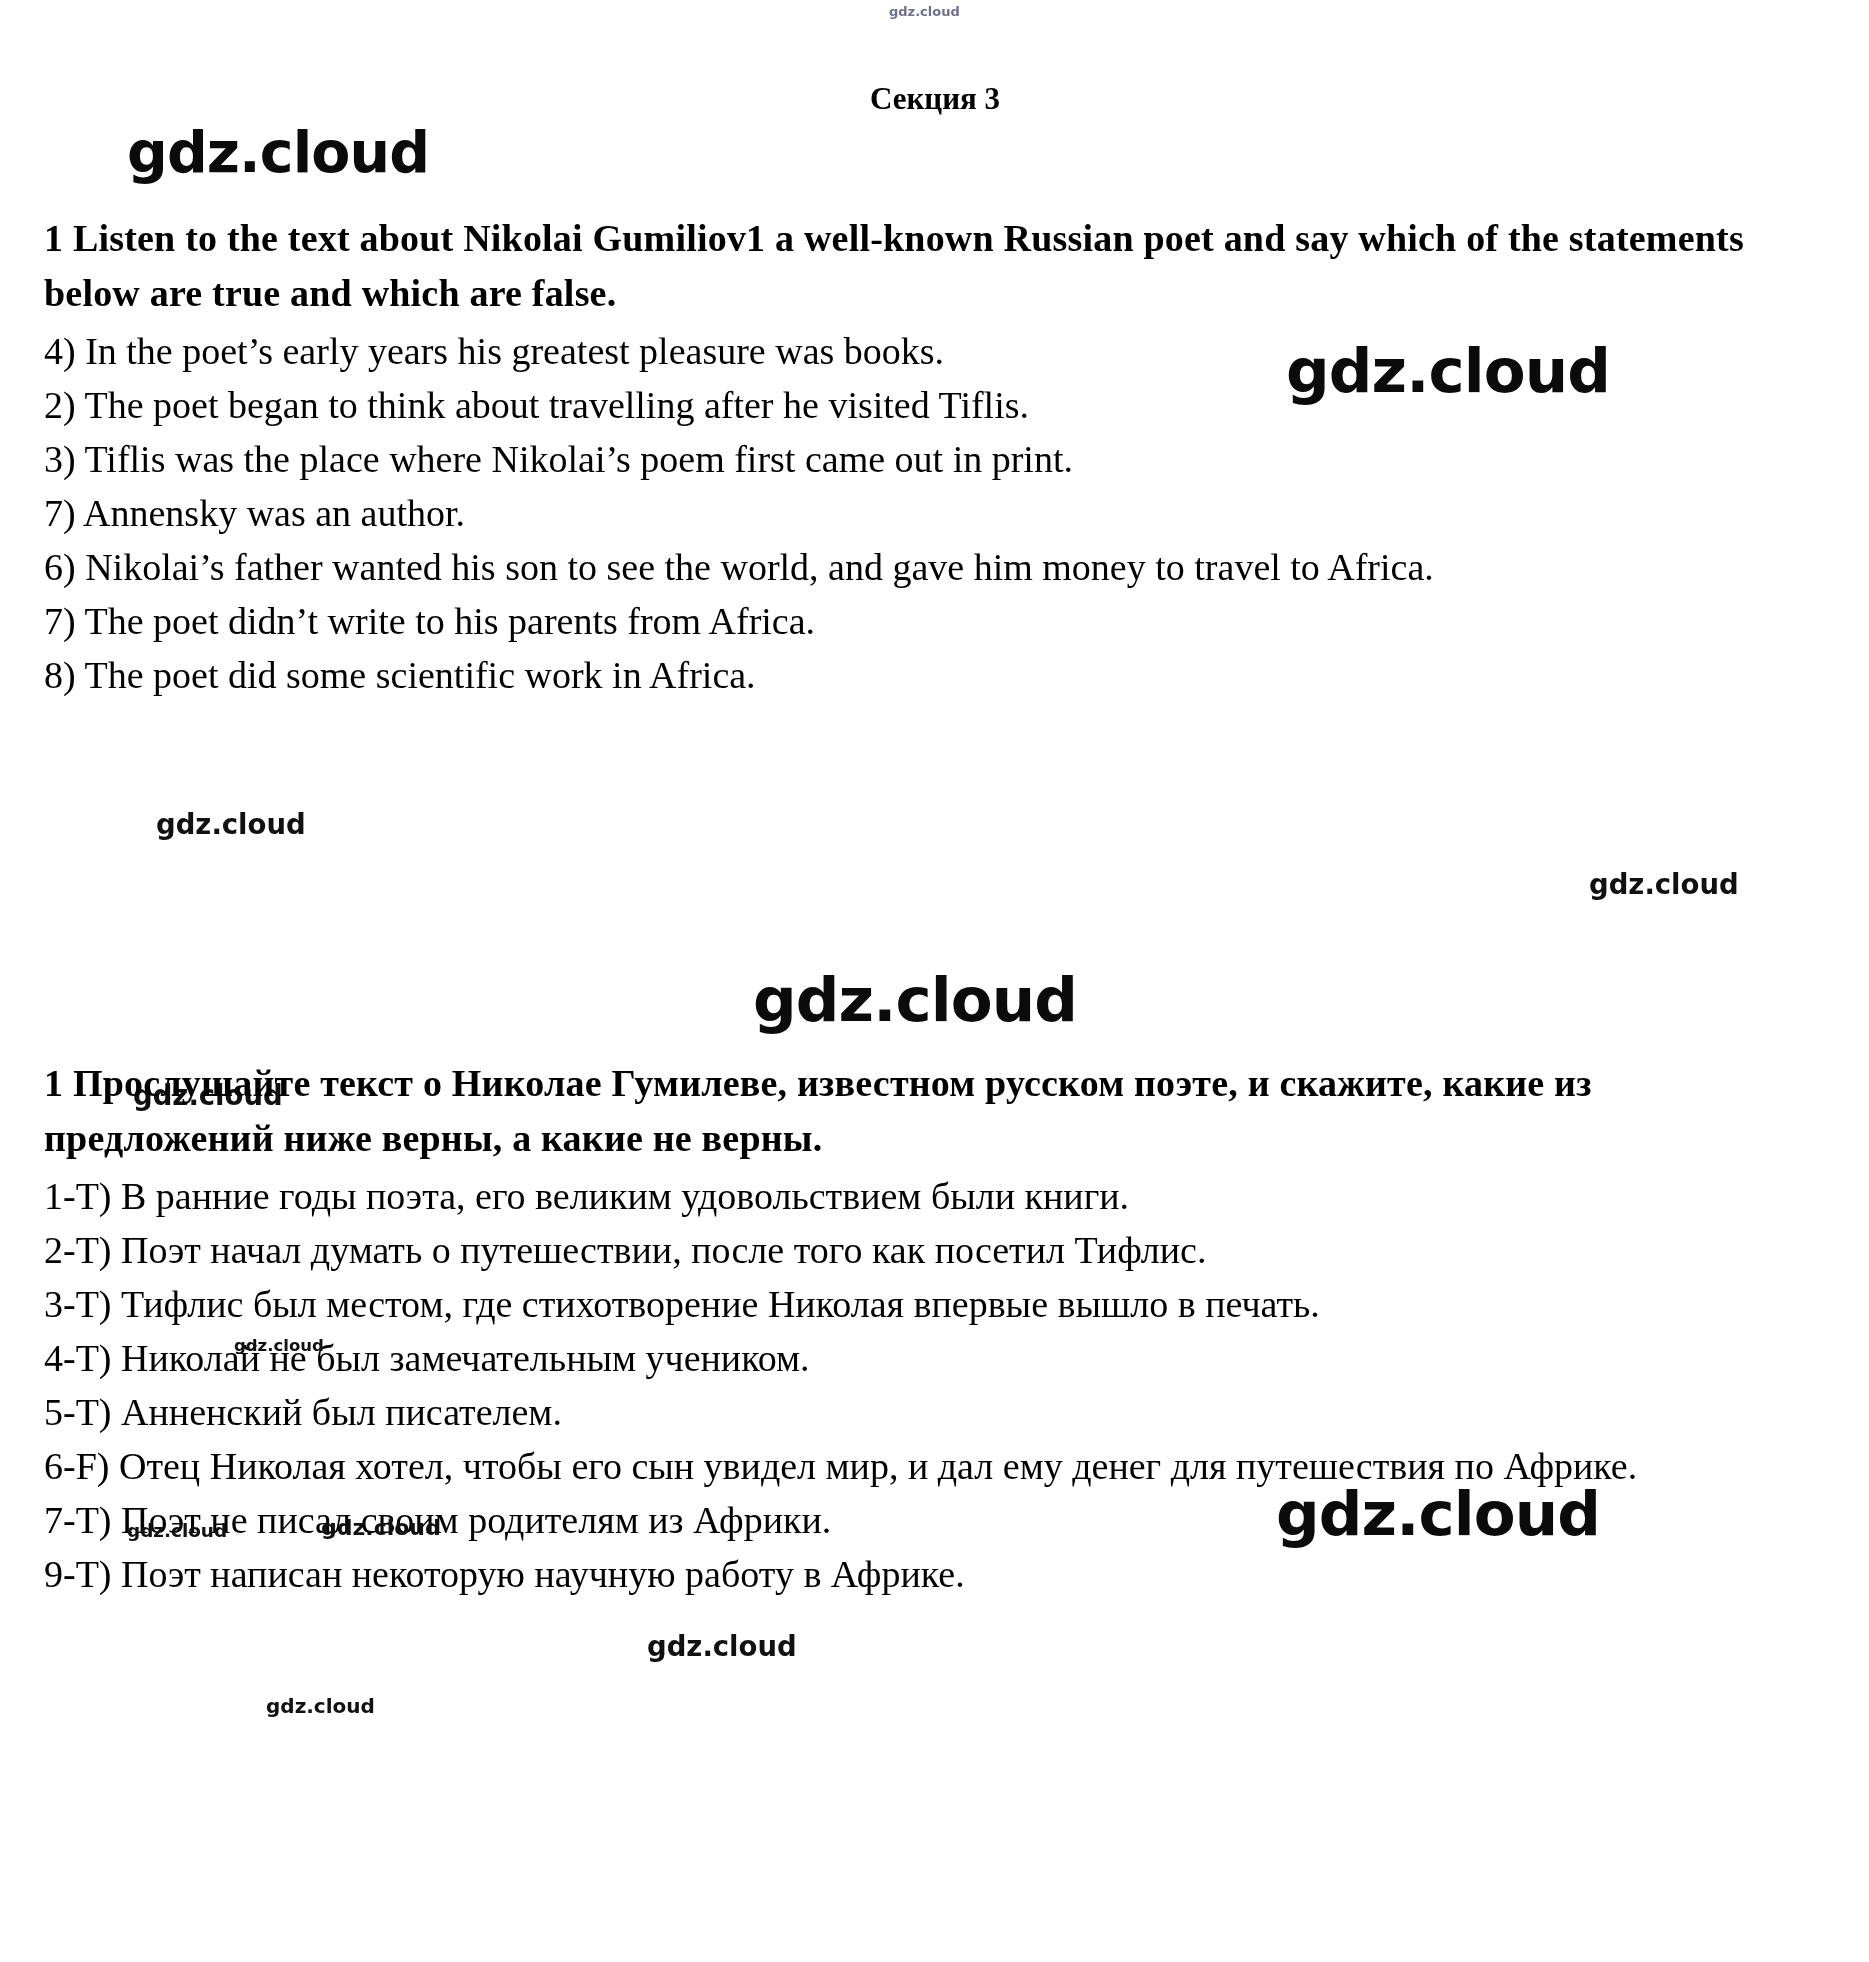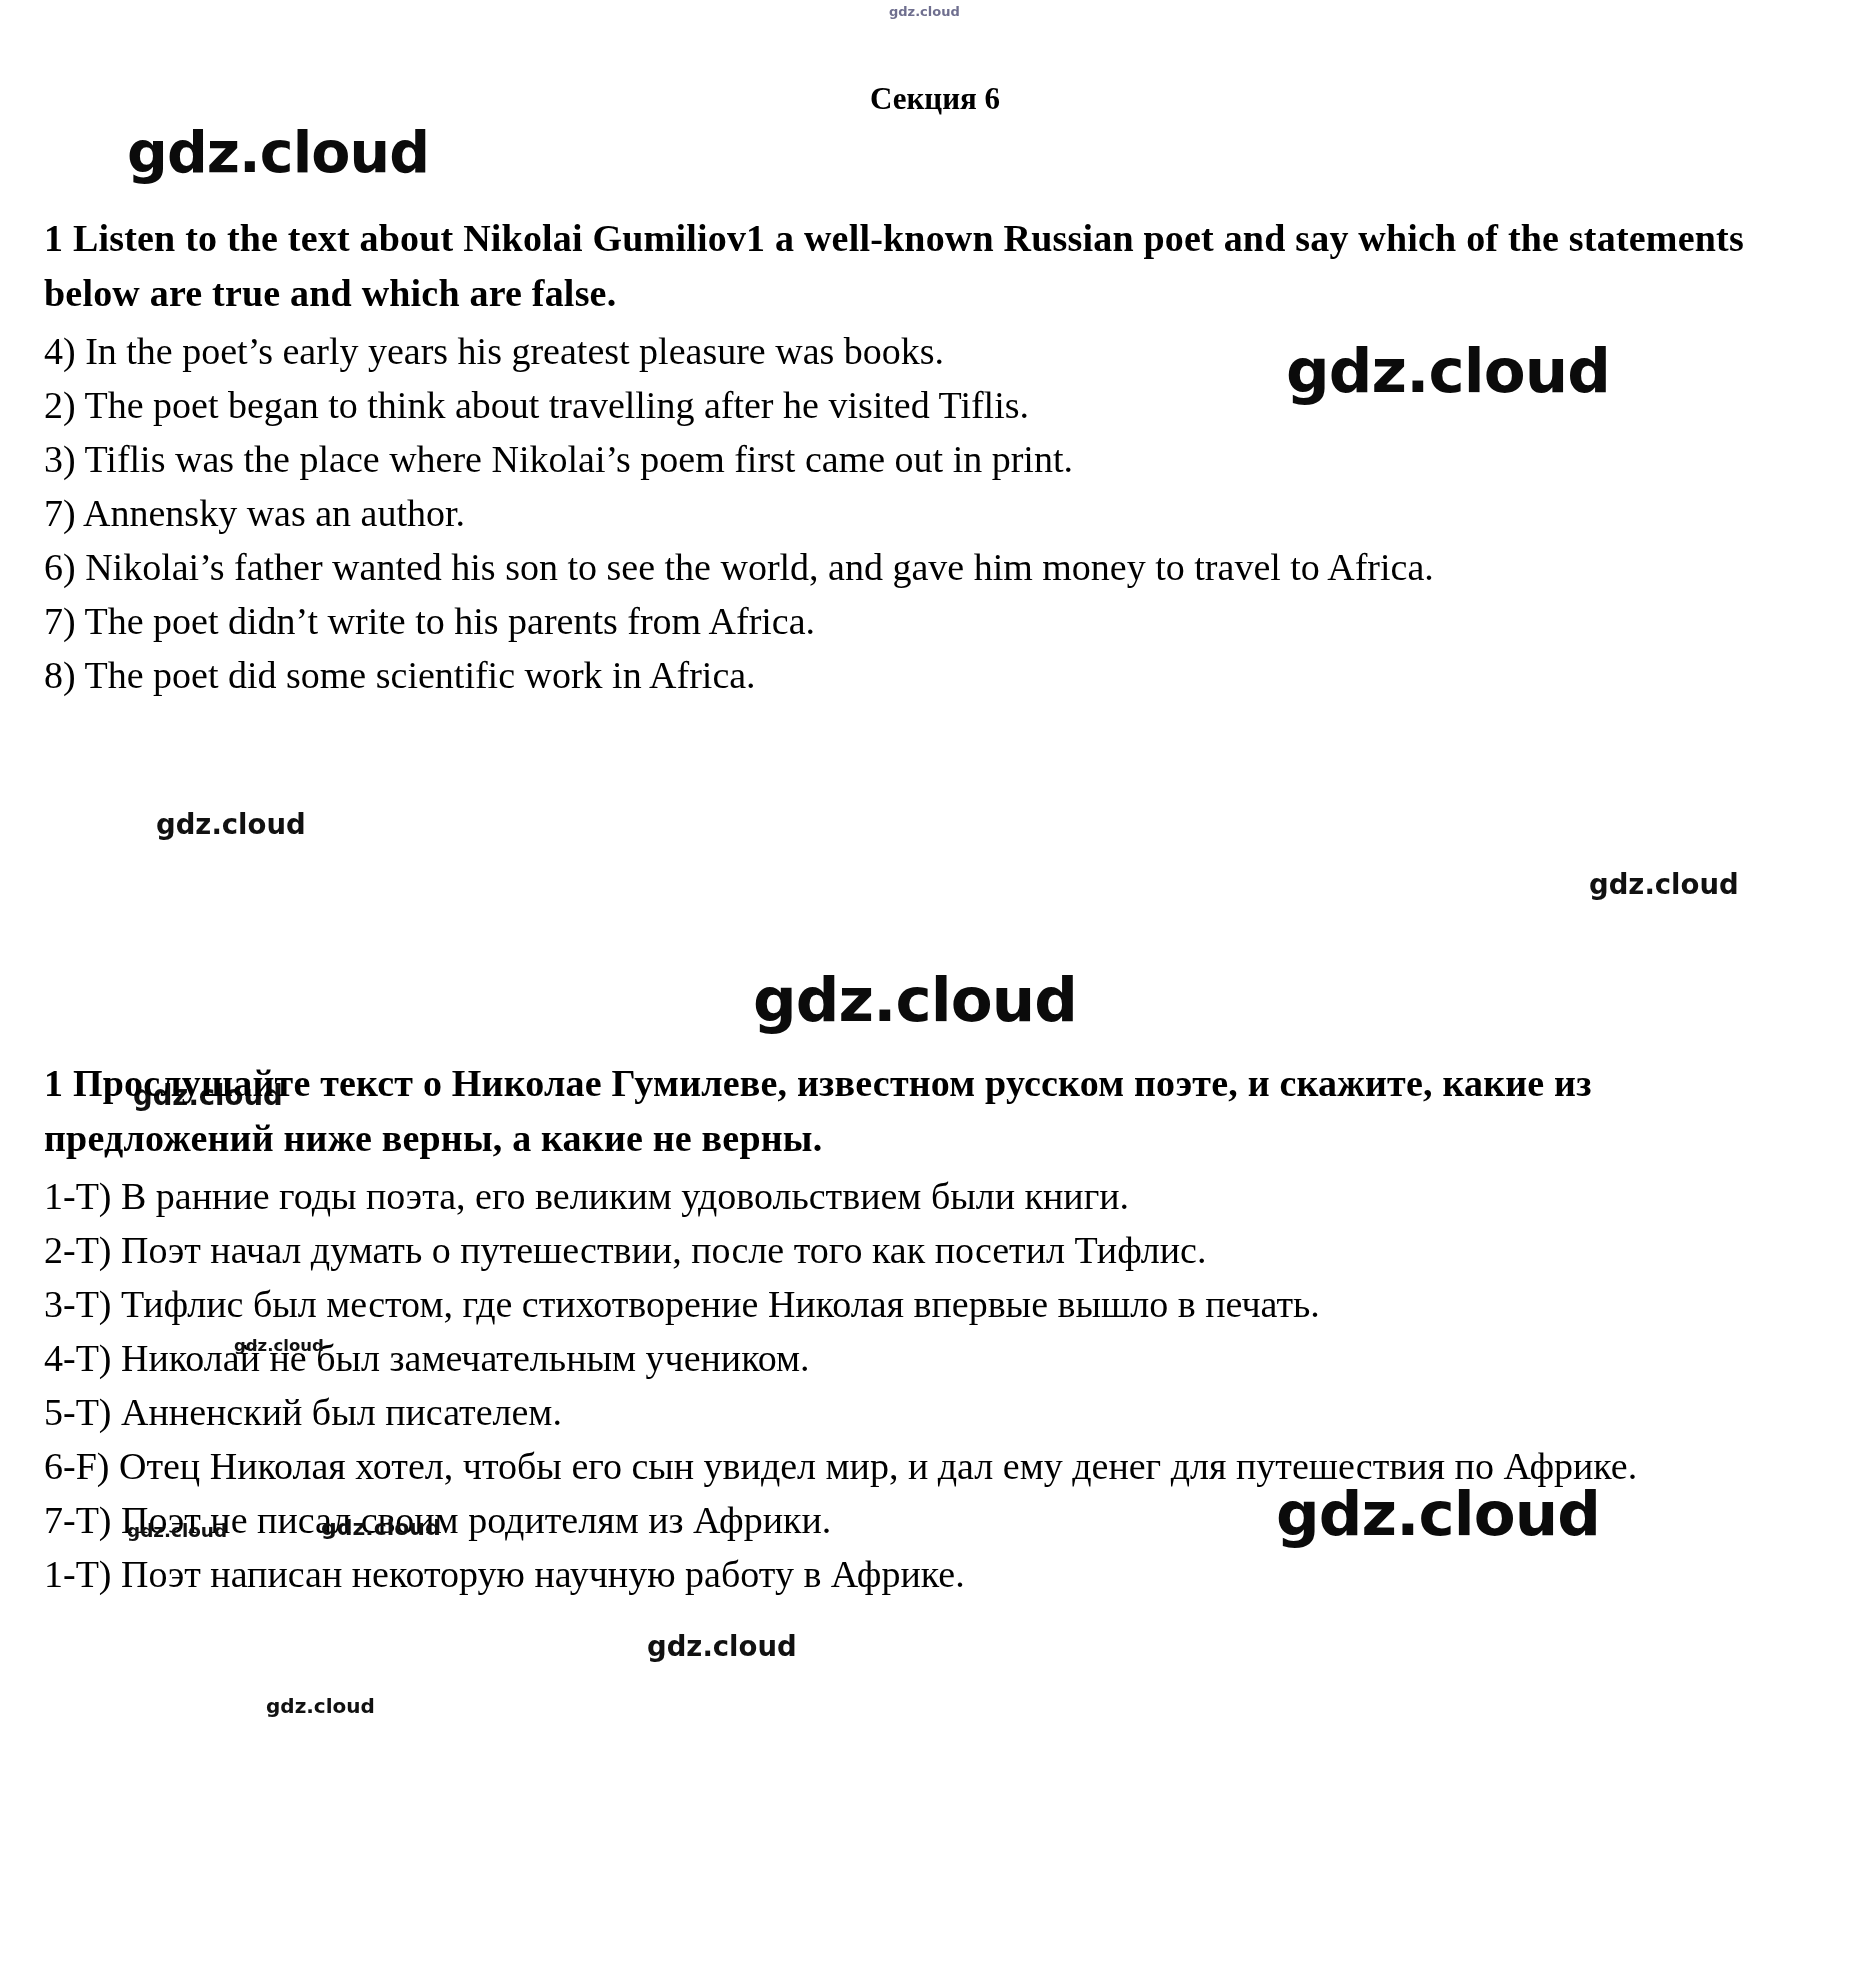--- a/index.html
+++ b/index.html
@@ -90,21 +90,21 @@
     width: 1782px;
   }
 </style>
 </head>
 <body>
 
 <div class="page">
 
   <span class="wm wm-tiny" style="top:3.7px; left:889px;">gdz.cloud</span>
 
-  <div class="section-title">Секция 6</div>
+  <div class="section-title">Секция 3</div>
 
   <span class="wm wm-big" style="top:119px; left:127px;">gdz.cloud</span>
 
   <div class="content">
     <p class="task-heading">1 Listen to the text about Nikolai Gumiliov1 a well-known Russian poet and say which of the statements below are true and which are false.</p>
 
     <p class="stmt">4) In the poet’s early years his greatest pleasure was books.</p>
     <p class="stmt">2) The poet began to think about travelling after he visited Tiflis.</p>
     <p class="stmt">3) Tiflis was the place where Nikolai’s poem first came out in print.</p>
     <p class="stmt">7) Annensky was an author.</p>
@@ -126,21 +126,21 @@
   <div class="block-ru">
     <p class="task-heading">1 Прослушайте текст о Николае Гумилеве, известном русском поэте, и скажите, какие из предложений ниже верны, а какие не верны.</p>
 
     <p class="stmt">1-T) В ранние годы поэта, его великим удовольствием были книги.</p>
     <p class="stmt">2-T) Поэт начал думать о путешествии, после того как посетил Тифлис.</p>
     <p class="stmt">3-T) Тифлис был местом, где стихотворение Николая впервые вышло в печать.</p>
     <p class="stmt">4-T) Николай не был замечательным учеником.</p>
     <p class="stmt">5-T) Анненский был писателем.</p>
     <p class="stmt">6-F) Отец Николая хотел, чтобы его сын увидел мир, и дал ему денег для путешествия по Африке.</p>
     <p class="stmt">7-T) Поэт не писал своим родителям из Африки.</p>
-    <p class="stmt">1-T) Поэт написан некоторую научную работу в Африке.</p>
+    <p class="stmt">9-T) Поэт написан некоторую научную работу в Африке.</p>
   </div>
 
   <span class="wm wm-tiny" style="top:1336px; left:234px; font-size:16.5px; color:#111;">gdz.cloud</span>
 
   <span class="wm wm-tiny" style="top:1520px; left:127px; font-size:18.4px; color:#111;">gdz.cloud</span>
 
   <span class="wm wm-tiny" style="top:1515px; left:321px; font-size:22px; color:#111;">gdz.cloud</span>
 
   <span class="wm wm-huge" style="top:1478px; left:1276px;">gdz.cloud</span>
 

